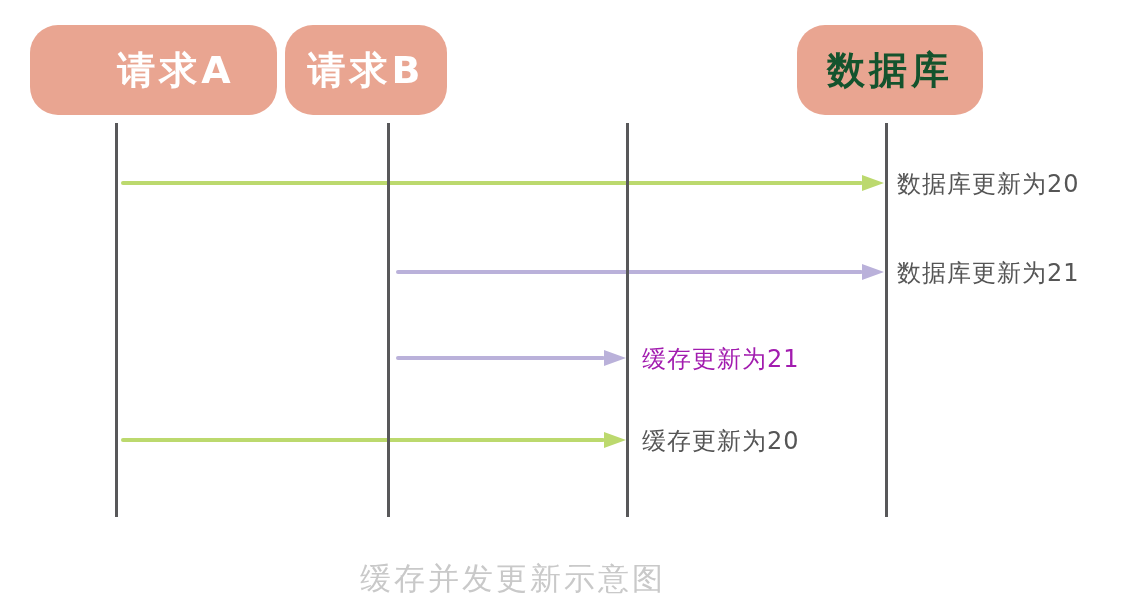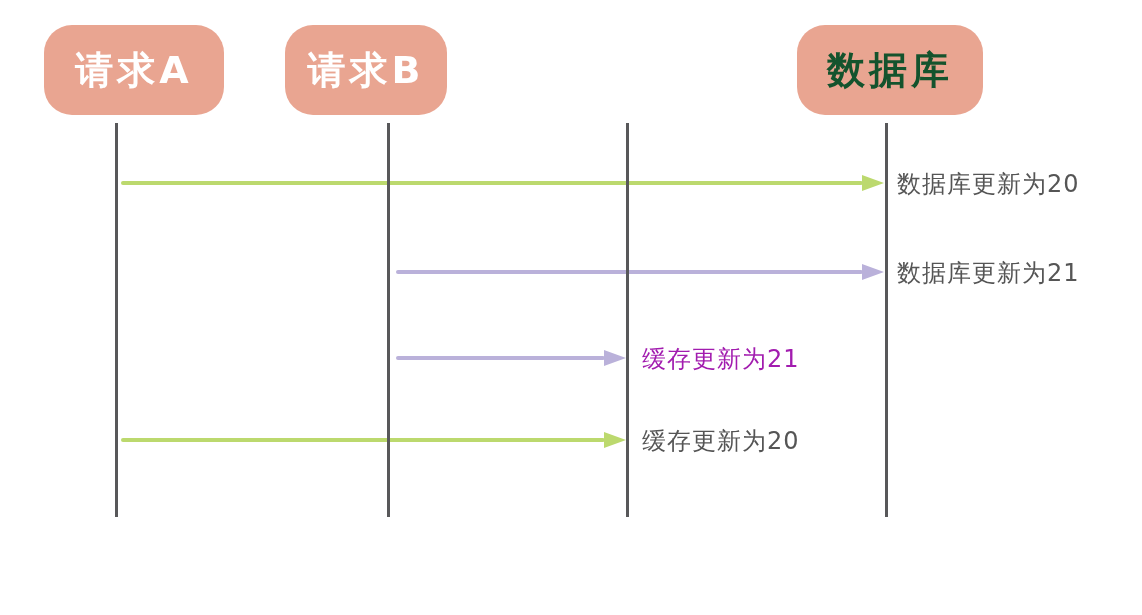--- a/index.html
+++ b/index.html
@@ -23,21 +23,21 @@
     border-radius: 28px;
     display: flex;
     align-items: center;
     justify-content: center;
     color: #ffffff;
     font-size: 38px;
     font-weight: bold;
     letter-spacing: 4px;
     user-select: none;
   }
-  .actor-a   { left: 44px;  width: 180px; }
+  .actor-a   { left: 30px;  width: 202px; padding-left: 45px; }
   .actor-b   { left: 285px; width: 162px; }
   .actor-c   { left: 539px; width: 178px; }
   .actor-d   { left: 797px; width: 186px; }
 
   
   .lifeline {
     position: absolute;
     top: 123px;
     height: 394px;
     width: 3px;
@@ -130,14 +130,15 @@
   <div class="arrow arrow-4">
     <div class="arrow-line" style="background-color: rgb(188, 217, 110);"></div>
     <div class="arrow-head" style="border-left-color: rgb(188, 217, 110);"></div>
   </div>
 
   <div class="msg-label msg-label-1" style="color: rgb(85, 85, 85);">数据库更新为20</div>
   <div class="msg-label msg-label-2" style="color: rgb(85, 85, 85);">数据库更新为21</div>
   <div class="msg-label msg-label-3" style="color: #a21caf;">缓存更新为21</div>
   <div class="msg-label msg-label-4" style="color: rgb(85, 85, 85);">缓存更新为20</div>
 
+  <div class="caption" style="color: rgb(201, 201, 201);">缓存并发更新示意图</div>
 
 </div>
 
 </body></html>

